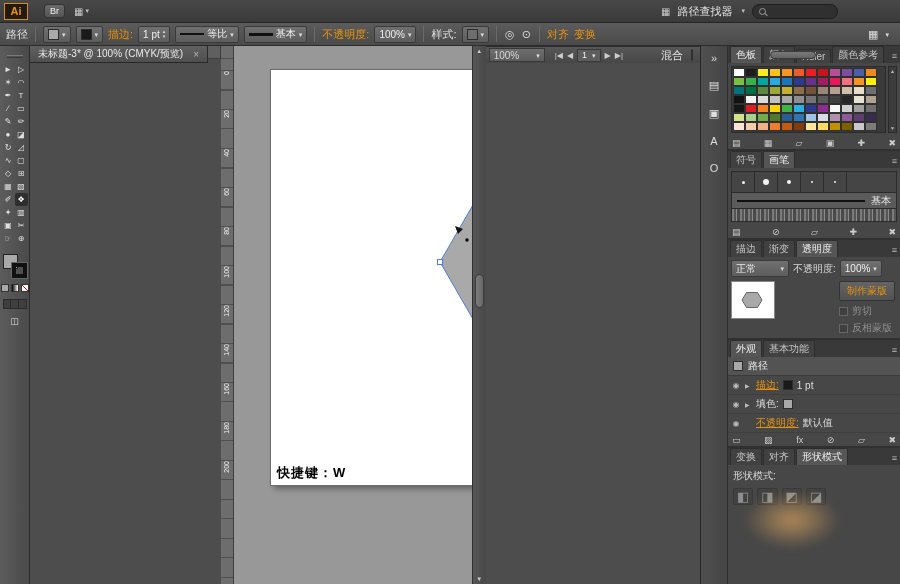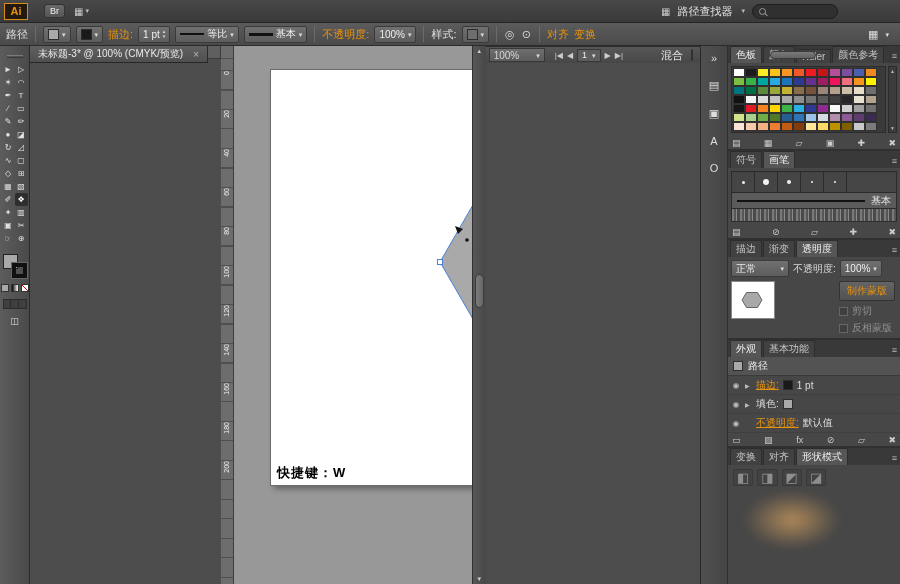--- a/index.html
+++ b/index.html
@@ -648,20 +648,21 @@
         <div class="panel panel-pathfinder">
           <div class="ptabs">
             <span class="ptab-host">
                 <span class="ptab">变换</span>
                 <span class="ptab">对齐</span>
                 <span class="ptab active">形状模式</span>
               </span>
             <span class="pmenu">≡</span>
           </div>
           <div class="pf-body">
+            <div class="pf-label">形状模式:</div>
             <div class="shape-modes">
                 <span class="picon">◧</span>
                 <span class="picon">◨</span>
                 <span class="picon">◩</span>
                 <span class="picon">◪</span>
               </div>
             <div class="watermark"></div>
           </div>
         </div>
 

